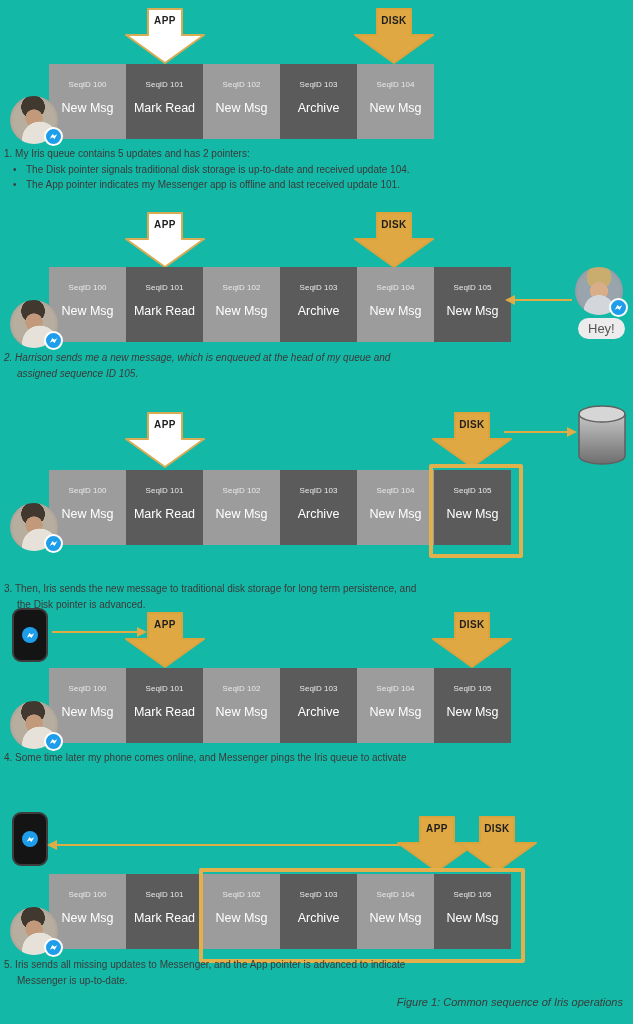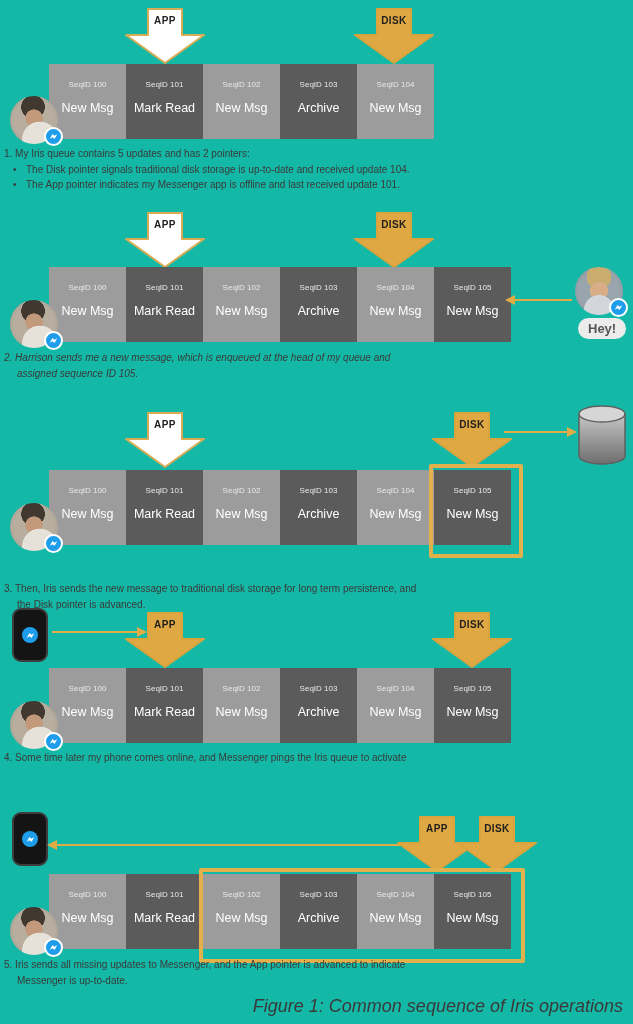--- a/index.html
+++ b/index.html
@@ -49,28 +49,28 @@
   
   .harrow{position:absolute;height:2px;background:#E0AC45;}
   .harrow.left::before{content:"";position:absolute;left:-9px;top:-4px;width:0;height:0;
       border-top:5px solid transparent;border-bottom:5px solid transparent;border-right:10px solid #E0AC45;}
   .harrow.right::after{content:"";position:absolute;right:-9px;top:-4px;width:0;height:0;
       border-top:5px solid transparent;border-bottom:5px solid transparent;border-left:10px solid #E0AC45;}
 
   .highlight{position:absolute;border:4px solid #E3B14C;border-radius:2px;}
 
   .bubble{position:absolute;background:#ECECEC;color:#565656;font-size:13px;
-          padding:3px 10px;border-radius:12px;font-weight:bold;}
+          padding:3px 10px;border-radius:12px;}
 
   
   .caption{position:absolute;left:4px;font-size:10px;color:#3a3a3a;line-height:15.5px;}
   .cap-cont{padding-left:13px;}
   .cap-bullet{padding-left:9px;display:flex;}
   .cap-bullet .dot{width:13px;flex:0 0 13px;}
-  .figcap{position:absolute;right:10px;top:996px;font-style:italic;font-size:18px;color:#3a3a3a;}
+  .figcap{position:absolute;right:10px;top:996px;font-style:italic;font-size:11px;color:#3a3a3a;}
 
   .cyl{position:absolute;}
 </style>
 </head>
 <body>
 
 <div class="canvas">
 
   <div class="step" style="top:0;height:207px;">
     <div class="ptr outline" style="left:125px;top:8px;">

